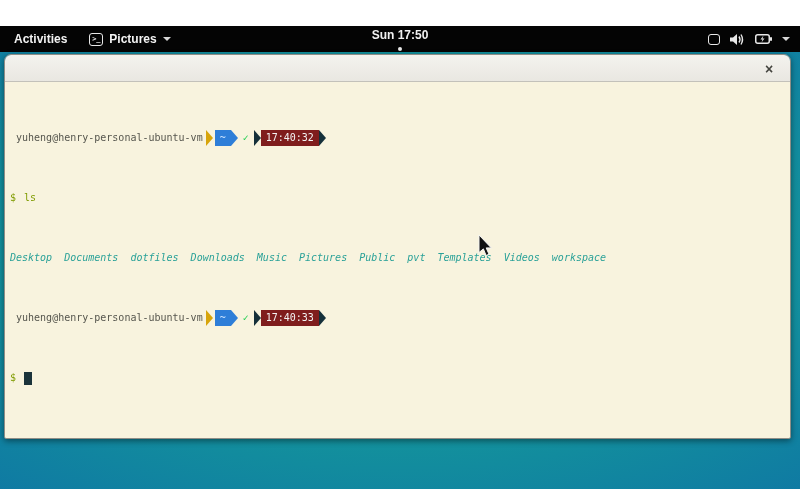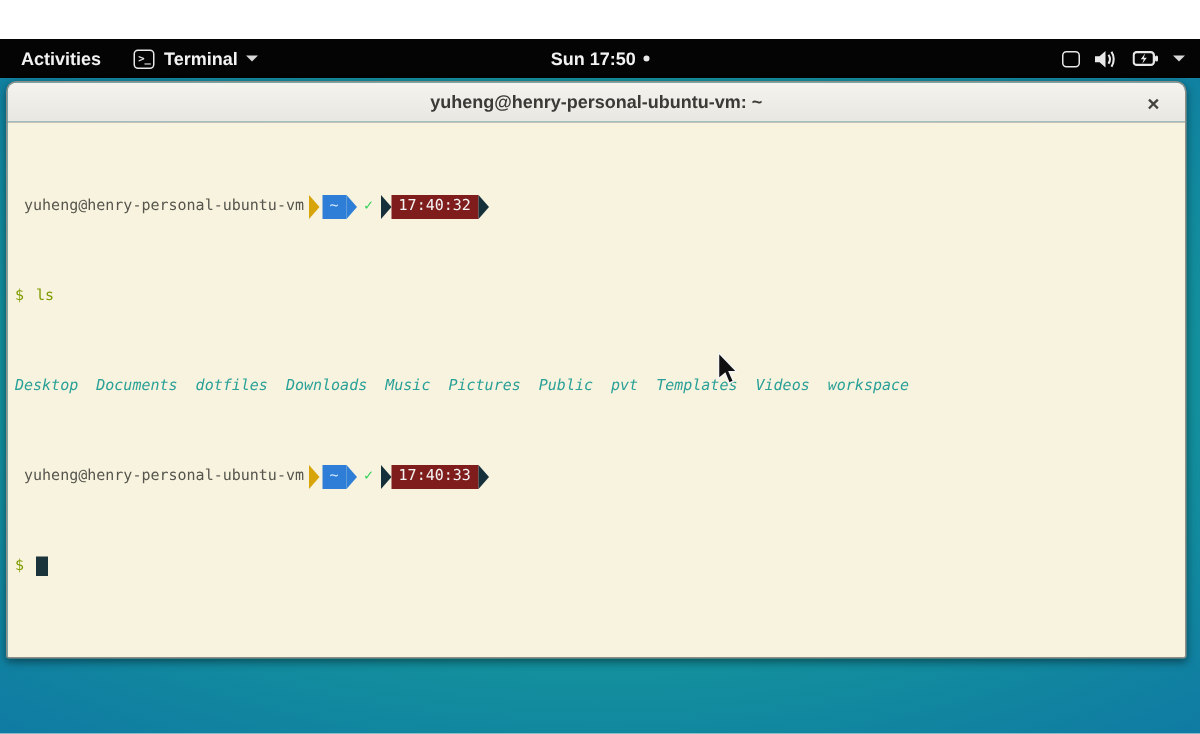--- a/index.html
+++ b/index.html
@@ -20,21 +20,21 @@
   .tb-activities { margin-left:10px; padding:0 4px; cursor:pointer; }
   .tb-appmenu { margin-left:18px; display:flex; align-items:center; gap:6px; cursor:pointer; }
   .term-glyph {
     width:14px; height:13px; border:1px solid #e8e8e8; border-radius:3px;
     display:flex; align-items:center; justify-content:center;
     font-family:"DejaVu Sans Mono", monospace; font-size:7px; font-weight:700; color:#e8e8e8;
     line-height:1; padding-top:1px;
   }
   .caret-down { width:0; height:0; border-left:4px solid transparent; border-right:4px solid transparent; border-top:4px solid #d8d8d8; display:inline-block; }
   .tb-clock { position:absolute; left:0; right:0; top:0; height:26px; display:flex; align-items:center; justify-content:center; gap:5px; pointer-events:none; }
-  .tb-clock-inner { display:flex; align-items:center; gap:5px; pointer-events:auto; cursor:pointer; }
+  .tb-clock-inner { display:flex; align-items:center; gap:5px; pointer-events:auto; cursor:pointer;flex-direction:column; }
   .media-dot { width:4px; height:4px; border-radius:50%; background:#e8e8e8; }
   .tb-system { position:absolute; right:6px; top:0; height:26px; display:flex; align-items:center; gap:10px; cursor:pointer; padding:0 4px; }
   .disp-icon { width:12px; height:11px; border:1.5px solid #e8e8e8; border-radius:3px; }
   .sys-svg { display:block; }
 
   
   .window {
     position:absolute; left:4px; top:28px; width:787px; height:385px;
     border-radius:7px 7px 2px 2px; overflow:hidden;
     box-shadow:0 2px 6px rgba(0,0,0,0.45);
@@ -76,21 +76,21 @@
 </style>
 </head>
 <body>
 
 <div class="screen">
 
   <div class="topbar">
     <div class="tb-activities">Activities</div>
     <div class="tb-appmenu">
       <span class="term-glyph">&gt;_</span>
-      <span>Terminal</span>
+      <span>Pictures</span>
       <span class="caret-down"></span>
     </div>
     <div class="tb-clock">
       <div class="tb-clock-inner">
         <span>Sun 17:50</span>
         <span class="media-dot"></span>
       </div>
     </div>
     <div class="tb-system">
       <span class="disp-icon"></span>
@@ -103,21 +103,20 @@
         <rect x="0.75" y="1.75" width="13.5" height="8.5" rx="2" fill="none" stroke="#e8e8e8" stroke-width="1.5"></rect>
         <rect x="15" y="4" width="2" height="4" rx="1" fill="#e8e8e8"></rect>
         <polygon points="8.5,2.5 5.5,6.5 7.5,6.5 6.5,9.5 9.5,5.5 7.5,5.5" fill="#e8e8e8"></polygon>
       </svg>
       <span class="caret-down"></span>
     </div>
   </div>
 
   <div class="window">
     <div class="titlebar">
-      <span>yuheng@henry-personal-ubuntu-vm: ~</span>
       <span class="close-btn">×</span>
     </div>
 
     <div class="term">
 
       <div class="tline prompt-line">
         <span class="host"> yuheng@henry-personal-ubuntu-vm</span>
         <span class="tri tri-yellow"></span>
         <span class="seg seg-blue">~</span>
         <span class="tri tri-blue"></span>

